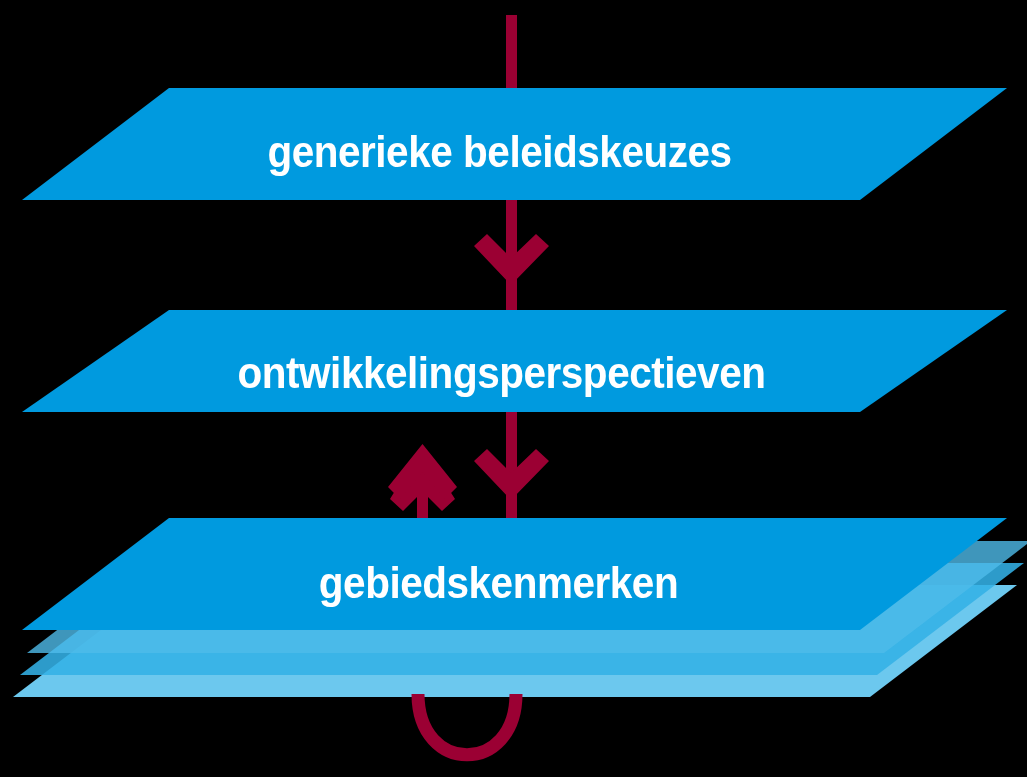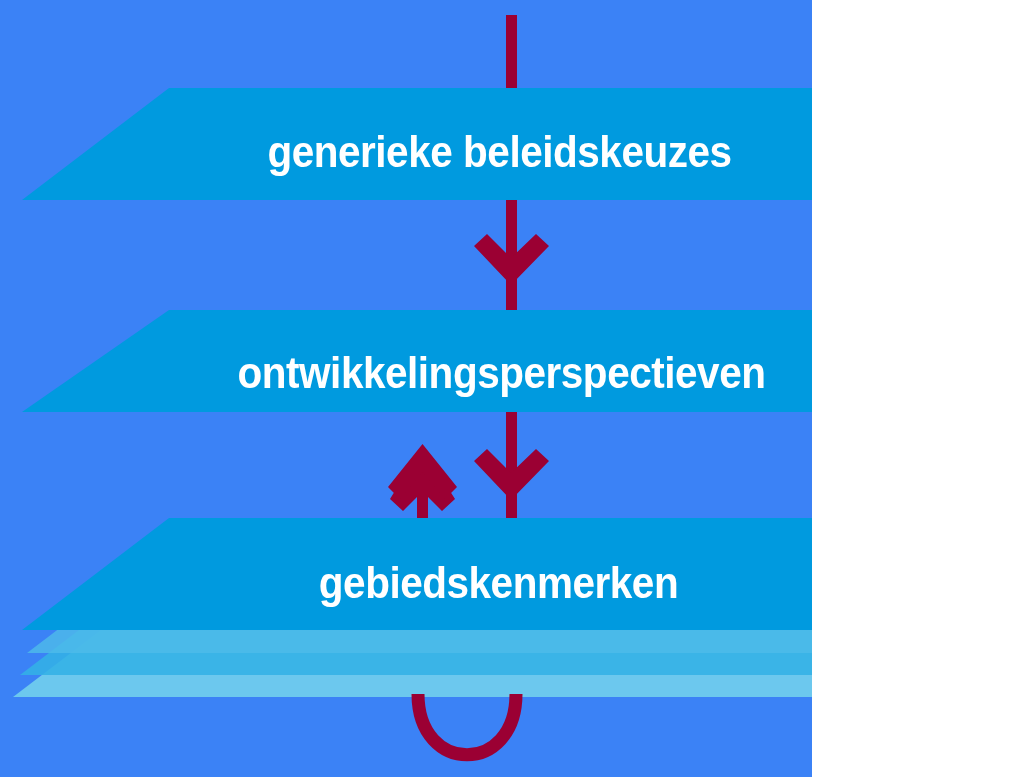--- a/index.html
+++ b/index.html
@@ -6,23 +6,23 @@
   html, body {
     margin: 0;
     padding: 0;
     background: #ffffff;
   }
   body {
     font-family: "Liberation Sans", "DejaVu Sans", sans-serif;
   }
   #diagram-root {
     position: relative;
-    width: 812px;
+    width: 1027px;
     height: 777px;
-    background: #3b82f6;
+    background: #000000;
     overflow: hidden;
   }
   #diagram-svg {
     position: absolute;
     left: 0;
     top: 0;
     width: 1027px;
     height: 777px;
     display: block;
   }

